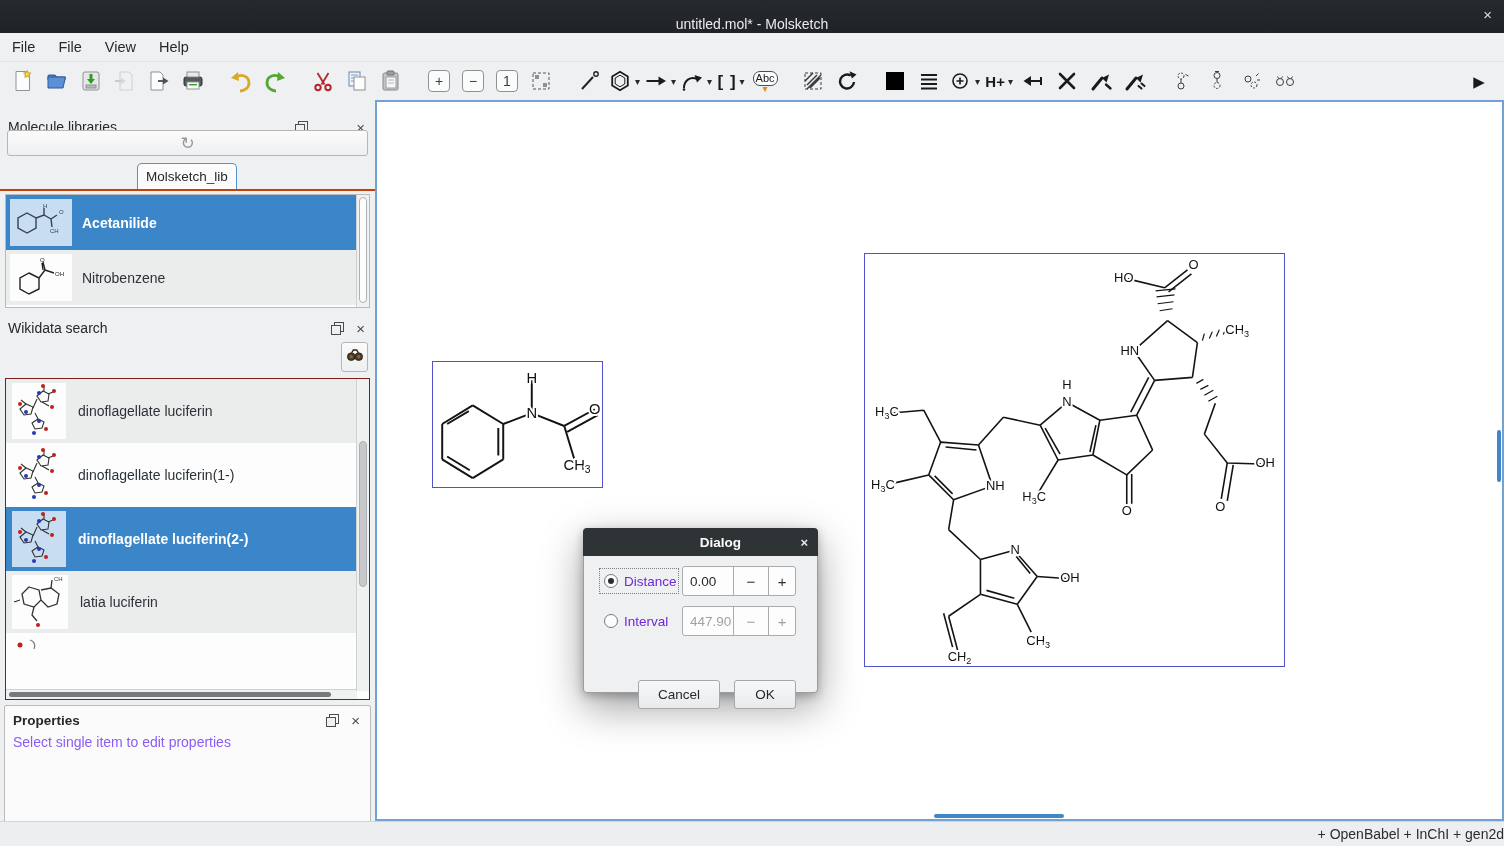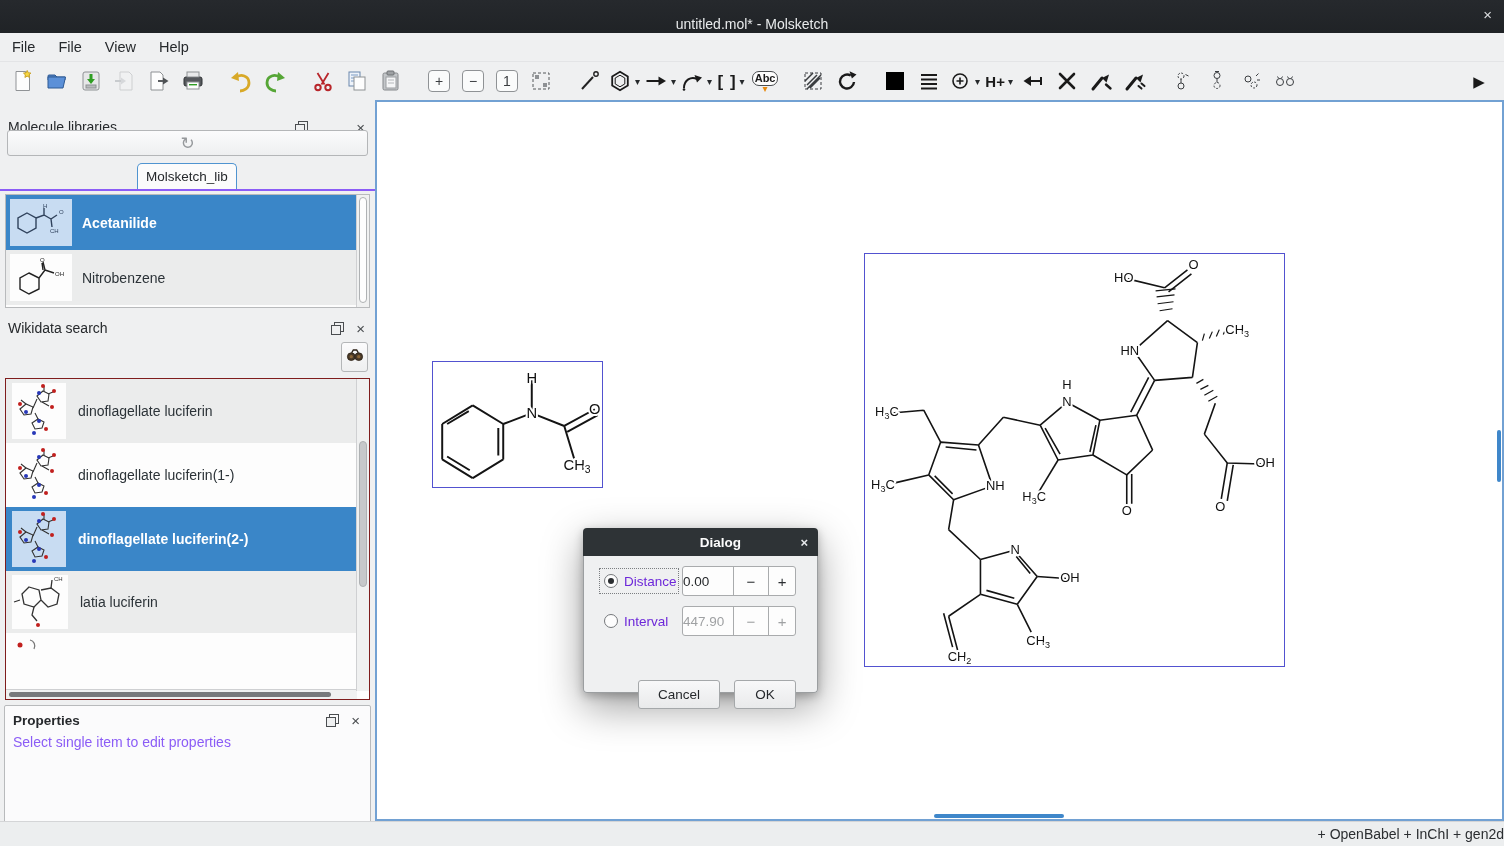--- a/index.html
+++ b/index.html
@@ -23,39 +23,39 @@
   .tbtn{height:30px;min-width:30px;display:flex;align-items:center;justify-content:center;margin:0 2px;position:relative;}
   .tbtn.gap{margin-left:16px;}
   .tbtn.push{margin-left:auto;margin-right:4px;}
   .tbtn.disabled{opacity:.45;}
   .tbtn svg{width:24px;height:24px;}
   .tbtn .glyph{font-size:17px;color:#1a1a1a;line-height:1;}
   .tbtn .glyph.boxed{border:1px solid #8f9295;border-radius:4px;width:22px;height:22px;display:flex;
     align-items:center;justify-content:center;font-size:14px;color:#3a3d40;background:#fafbfb;}
   .tbtn .glyph.hydrogen-add{font-size:15px;font-weight:bold;}
   .tbtn .glyph.bracket-tool{font-size:17px;font-weight:bold;letter-spacing:1px;}
-  .tbtn .glyph.abc{border:1.4px solid #4a4d50;border-radius:7px;font-size:11px;font-weight:bold;padding:1px 2px;color:#1a1a1a;background:#fdfdfd;}
+  .tbtn .glyph.abc{border:1.4px solid #4a4d50;border-radius:7px;font-size:11px;font-weight:normal;padding:1px 2px;color:#1a1a1a;background:#fdfdfd;}
   .tbtn.text-tool{flex-direction:column;}
   .tbtn.text-tool::after{content:"▾";color:#e8890c;font-size:10px;line-height:5px;}
   .tbtn .dd{font-size:10px;color:#26292c;margin-left:3px;}
   .tbtn .glyph.toolbar-expand{font-size:15px;}
 
   
   #dock{position:absolute;left:0;top:100px;width:375px;height:721px;background:#eff0f1;}
   .phead{position:absolute;left:0;width:100%;height:24px;display:flex;align-items:center;font-size:14px;color:#26292c;}
   .phead .ptitle{margin-left:8px;flex:1;}
   .phead .float-ic{position:relative;width:13px;height:13px;margin-right:12px;}
   .float-ic::before{content:"";position:absolute;right:0;top:0;width:8px;height:8px;border:1px solid #4a4d50;}
   .float-ic::after{content:"";position:absolute;left:0;bottom:0;width:8px;height:8px;border:1px solid #4a4d50;background:#eff0f1;}
   .phead .pclose{margin-right:10px;font-size:15px;color:#4a4d50;}
 
   #refresh-btn{position:absolute;left:7px;top:30px;width:361px;height:26px;border:1px solid #b4b6b8;border-radius:3px;
     background:linear-gradient(#fbfbfc,#eeeff0);display:flex;align-items:center;justify-content:center;
     color:#96999c;font-size:17px;}
-  #tabbar{position:absolute;left:0;top:63px;width:375px;height:28px;border-bottom:2px solid #8b5cf6;padding-left:32px;}
+  #tabbar{position:absolute;left:0;top:63px;width:375px;height:28px;border-bottom:2px solid #c2410c;padding-left:32px;}
   #tab-molsketch{position:absolute;left:137px;bottom:0;width:100px;height:26px;background:#fbfbfb;
     border:1px solid #4f94d0;border-bottom:none;border-radius:5px 5px 0 0;display:flex;align-items:center;
     justify-content:center;font-size:13.5px;color:#26292c;}
 
   #library-list{position:absolute;left:5px;top:94px;width:365px;height:114px;background:#fdfdfd;border:1px solid #b8babc;overflow:hidden;}
   .librow{position:relative;height:55px;display:flex;align-items:center;width:351px;}
   .librow.alt{background:#ebecec;}
   .librow.sel{background:#3a86c8;}
   .librow .thumb{width:62px;height:47px;background:#fdfdfd;margin-left:4px;display:flex;align-items:center;justify-content:center;}
   .librow.sel .thumb{background:#c8dcf2;}
@@ -107,21 +107,21 @@
   #dialog-title .dclose{position:absolute;right:10px;font-size:13px;font-weight:bold;color:#e8eaec;}
   #dialog-body{position:relative;height:137px;border:1px solid #9b9ea0;border-top:none;border-radius:0 0 4px 4px;}
   .focus-rect{position:absolute;left:15px;top:12px;width:80px;height:26px;border:1px dotted #7b7e81;
     display:flex;align-items:center;}
   .radio-row2{position:absolute;left:16px;top:52px;width:80px;height:26px;display:flex;align-items:center;}
   .radio{width:14px;height:14px;border:1px solid #75787b;border-radius:50%;background:#fdfdfd;margin:0 6px 0 4px;flex:none;}
   .radio.checked::after{content:"";display:block;width:6px;height:6px;border-radius:50%;background:#2b2e31;margin:3px;}
   .rlabel{font-size:13.5px;color:#6d28d9;}
   .spin{position:absolute;left:98px;width:114px;height:30px;border:1px solid #a9abad;border-radius:3px;
     background:#fdfdfd;display:flex;align-items:center;}
-  .spin .val{width:50px;font-size:13.5px;color:#26292c;}
+  .spin .val{width:50px;padding-left:7px;font-size:13.5px;color:#26292c;}
   .spin .sbtn{width:36px;height:100%;border-left:1px solid #a9abad;display:flex;align-items:center;
     justify-content:center;font-size:15px;color:#2b2e31;}
   .spin .sbtn.plus{width:27px;}
   .spin.disabled .val,.spin.disabled .sbtn{color:#9fa1a3;}
   .dbtn{position:absolute;top:124px;height:29px;border:1px solid #a5a8aa;border-radius:3px;
     background:linear-gradient(#f8f8f9,#e9eaeb);display:flex;align-items:center;justify-content:center;
     font-size:13.5px;color:#26292c;}
   #btn-cancel{left:54px;width:82px;}
   #btn-ok{left:150px;width:62px;}
 

